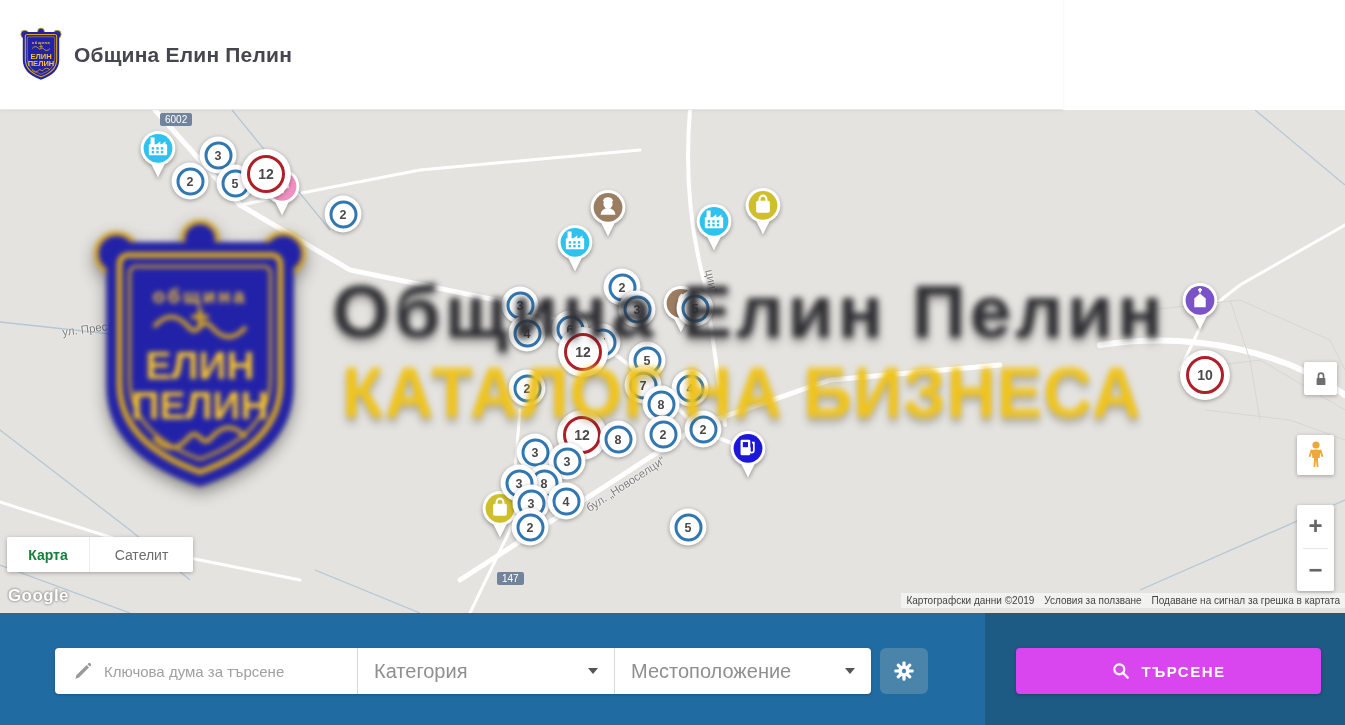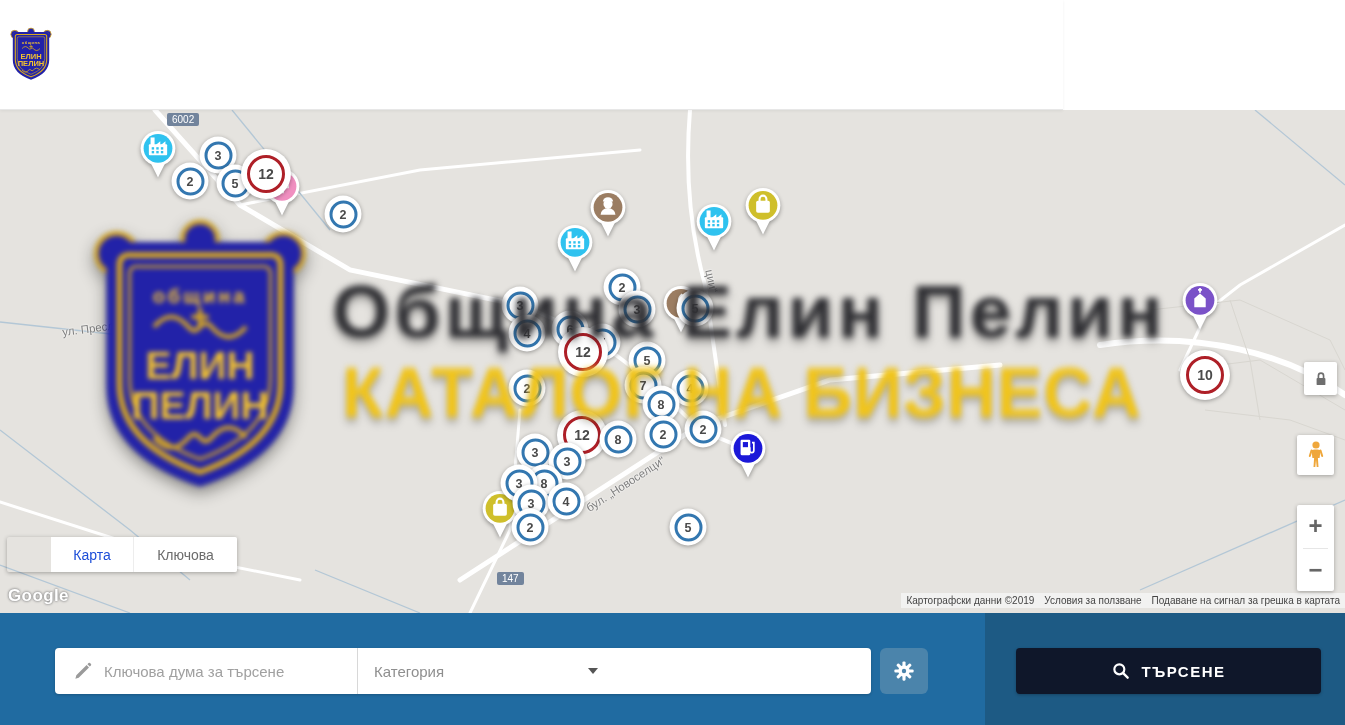--- a/index.html
+++ b/index.html
@@ -2,21 +2,21 @@
 <html><head>
 <meta charset="utf-8">
 <style>
   * { margin:0; padding:0; box-sizing:border-box; }
   html,body { width:1345px; height:725px; }
   body { position:relative; overflow:hidden; background:#fff; font-family:"Liberation Sans", sans-serif; }
 
   
   .hdr { position:absolute; left:0; top:0; width:1063px; height:110px; background:#fff;
          border-bottom:1px solid #e7e7e7; box-shadow:0 1px 3px rgba(0,0,0,.06);
-         display:flex; align-items:center; justify-content:space-between; padding:0 8px; z-index:20; }
+         display:flex; align-items:center; justify-content:space-between; padding:0 18px; z-index:20; }
   .brand { display:flex; align-items:center; gap:10px; cursor:pointer; }
   .brand-txt .t1 { font-size:21px; font-weight:bold; color:#46464e; letter-spacing:.2px; }
   .brand-txt .t2 { font-size:17px; font-weight:bold; color:#e9b91c; letter-spacing:.6px; margin-top:2px; }
   .nav { display:flex; align-items:center; gap:33px; }
   .nav a { display:block; text-decoration:none; font-size:15.5px; font-weight:bold; color:#26262e;
            transform:scaleX(.88); transform-origin:center; white-space:nowrap; cursor:pointer; }
 
   
   .map { position:absolute; left:0; top:110px; width:1345px; height:503px; background:#e5e3df; overflow:hidden; }
   .map svg.roads { position:absolute; left:0; top:0; z-index:1; }
@@ -44,21 +44,21 @@
            letter-spacing:4px; white-space:nowrap; filter:blur(3px); text-shadow:0 5px 7px rgba(0,0,0,.35); }
   .wm-l2 { position:absolute; left:342px; top:242px; z-index:6; font-size:71px; font-weight:bold; color:#f0c41c;
            letter-spacing:1px; white-space:nowrap; transform:scaleX(.96); transform-origin:left;
            filter:blur(3px); text-shadow:0 5px 7px rgba(0,0,0,.3); }
 
   
   .maptype { position:absolute; left:7px; top:427px; z-index:8; display:flex;
              box-shadow:0 1px 4px rgba(0,0,0,.3); border-radius:2px; overflow:hidden; }
   .maptype div { background:#fff; height:35px; display:flex; align-items:center; justify-content:center;
                  font-size:14px; cursor:pointer; }
-  .maptype .mt-map { width:82px; font-weight:normal; color:#1d4ed8;margin-left:44px; }
+  .maptype .mt-map { width:82px; font-weight:bold; color:#15803d; }
   .maptype .mt-sat { width:104px; color:#6b6b6b; border-left:1px solid #ededed; }
 
   .glogo { position:absolute; left:8px; top:476px; z-index:8; font-size:17px; font-weight:bold; color:#fff;
            letter-spacing:.4px; text-shadow:0 0 2px #8a8a8a, 0 0 3px #8a8a8a; cursor:pointer; }
 
   .attrib { position:absolute; right:0; top:483px; z-index:8; display:flex; font-size:10px; color:#444; }
   .attrib span { background:rgba(245,245,245,.85); padding:2px 5px; white-space:nowrap; }
   .attrib span.lnk { cursor:pointer;text-align:right; }
 
   .ctl { position:absolute; background:#fff; border-radius:2px; box-shadow:0 1px 4px rgba(0,0,0,.3); z-index:8;
@@ -73,25 +73,25 @@
   
   .bottom { position:absolute; left:0; top:613px; width:1345px; height:112px; background:#206ba1; z-index:20; }
   .bottom .dark { position:absolute; right:0; top:0; width:360px; height:112px; background:#1d5a84; }
   .pill { position:absolute; left:55px; top:35px; width:816px; height:46px; background:#fff; border-radius:4px;
           display:flex; align-items:stretch; box-shadow:0 1px 3px rgba(0,0,0,.2); }
   .pill .sec { display:flex; align-items:center; }
   .sec-kw { width:302px; padding-left:18px; gap:12px; }
   .sec-kw input { border:none; outline:none; flex:1; font-size:15px; font-family:"Liberation Sans",sans-serif; color:#0369a1; min-width:0; }
   .sec-kw input::placeholder { color:#a0a0a0; }
   .sec-sel { width:257px; padding:0 16px; justify-content:space-between; border-left:1px solid #d8d8d8; cursor:pointer; }
-  .sec-sel .lbl { font-size:15px; color:#8f8f8f; }
+  .sec-sel .lbl { font-size:20px; color:#8f8f8f; }
   .chev { width:0; height:0; border-left:5px solid transparent; border-right:5px solid transparent; border-top:6px solid #555; }
   .gearbtn { position:absolute; left:880px; top:35px; width:48px; height:46px; background:#4b84ab; border:none;
              border-radius:6px; display:flex; align-items:center; justify-content:center; cursor:pointer; }
-  .searchbtn { position:absolute; left:1016px; top:35px; width:305px; height:46px; background:#0f172a; border:none;
+  .searchbtn { position:absolute; left:1016px; top:35px; width:305px; height:46px; background:#d946ef; border:none;
                border-radius:4px; display:flex; align-items:center; justify-content:center; gap:10px; cursor:pointer;
                box-shadow:0 1px 3px rgba(0,0,0,.25); }
   .searchbtn span { font-size:15px; font-weight:bold; color:#fff; letter-spacing:1.5px; }
 
   .crest-txt { font-family:"Liberation Sans",sans-serif; font-weight:bold; fill:#f2c230; }
 </style>
 </head>
 <body>
 
 <div class="hdr">
@@ -108,20 +108,21 @@
         <path d="M31 40 Q31 34 38 35 L122 35 Q129 34 129 40 L129 113 Q129 151 80 169 Q31 151 31 113 Z" fill="none" stroke="#d8a820" stroke-width="2"></path>
         <text x="80" y="60" text-anchor="middle" class="crest-txt" font-size="14" letter-spacing="2">община</text>
         <path d="M48 77 q12 -14 24 0 q4 5 8 0 q4 -5 8 0 q12 14 24 0" fill="none" stroke="#d8a820" stroke-width="3"></path>
         <path d="M80 64 v12 M74 70 h12" stroke="#d8a820" stroke-width="3"></path>
         <text x="80" y="113" text-anchor="middle" class="crest-txt" font-size="27">ЕЛИН</text>
         <text x="80" y="141" text-anchor="middle" class="crest-txt" font-size="27">ПЕЛИН</text>
         <path d="M48 154 q12 14 24 0 q4 -5 8 0 q4 5 8 0 q12 -14 24 0" fill="none" stroke="#d8a820" stroke-width="3"></path>
       </g>
     </svg>
     <div class="brand-txt">
+      <div class="t1">Община Елин Пелин</div>
     </div>
   </div>
 </div>
 
 <div class="map">
   <svg class="roads" width="1345" height="503">
     <g stroke="#ffffff" fill="none" stroke-linecap="round">
       <path d="M155 0 L240 95 L350 160 L520 195" stroke-width="5"></path>
       <path d="M520 195 C600 225 640 260 700 320 L760 345" stroke-width="4"></path>
       <path d="M690 0 C685 60 690 120 705 175 L725 315" stroke-width="4"></path>
@@ -369,21 +370,21 @@
     <circle cx="16" cy="16" r="12.6" fill="#1b18d8"></circle>
     <g>
             <rect x="9.5" y="8.5" width="8.5" height="13.5" rx="1" fill="#fff"></rect>
     <rect x="11.5" y="10.5" width="4.5" height="4.5" fill="#1b18d8"></rect>
     <path d="M19.5 11 h1.6 v7 a1.8 1.8 0 0 1 -3.6 0 v-3" fill="none" stroke="#fff" stroke-width="1.5"></path>
           </g>
         </svg>
       </div>
     </div>
   <div>
-      <div class="roadlabel shield" style="left: 167px; top: 3px;">6002</div>
+      <div class="roadlabel shield" style="left: 160px; top: 3px;">6002</div>
       <div class="roadlabel shield" style="left: 497px; top: 462px;">147</div>
       <div class="roadlabel street" style="left: 62px; top: 212px; transform: rotate(-7deg);">ул. Преслав</div>
       <div class="roadlabel street" style="left: 580px; top: 368px; transform: rotate(-33deg);">бул. „Новоселци“</div>
       <div class="roadlabel street" style="left: 700px; top: 165px; transform: rotate(78deg);">ции“</div>
     </div>
 
   <svg class="wm-crest" width="230" height="290" viewBox="0 0 160 200">
     <g>
       <circle cx="22" cy="26" r="14" fill="#2222a8" stroke="#d8a820" stroke-width="3"></circle>
       <circle cx="22" cy="26" r="5" fill="#2222a8" stroke="#d8a820" stroke-width="2.5"></circle>
@@ -399,21 +400,21 @@
       <text x="80" y="113" text-anchor="middle" class="crest-txt" font-size="27">ЕЛИН</text>
       <text x="80" y="141" text-anchor="middle" class="crest-txt" font-size="27">ПЕЛИН</text>
       <path d="M48 154 q12 14 24 0 q4 -5 8 0 q4 5 8 0 q12 -14 24 0" fill="none" stroke="#d8a820" stroke-width="3"></path>
     </g>
   </svg>
   <div class="wm-l1">Община Елин Пелин</div>
   <div class="wm-l2">КАТАЛОГ НА БИЗНЕСА</div>
 
   <div class="maptype">
     <div class="mt-map">Карта</div>
-    <div class="mt-sat">Ключова</div>
+    <div class="mt-sat">Сателит</div>
   </div>
 
   <div class="glogo">Google</div>
 
   <div class="attrib">
     <span>Картографски данни ©2019</span>
     <span class="lnk">Условия за ползване</span>
     <span class="lnk">Подаване на сигнал за грешка в картата</span>
   </div>
 
@@ -444,20 +445,24 @@
 
   <div class="pill">
     <div class="sec sec-kw">
       <svg width="19" height="19" viewBox="0 0 24 24">
         <path fill="#9a9a9a" d="M3 21l1.2-4.2L17.2 3.8l3 3L7.2 19.8 3 21zM18.2 2.8l1.4-1.4a1.4 1.4 0 0 1 2 0l1 1a1.4 1.4 0 0 1 0 2l-1.4 1.4-3-3z"></path>
       </svg>
       <input type="text" placeholder="Ключова дума за търсене" style="">
     </div>
     <div class="sec sec-sel">
       <span class="lbl">Категория</span>
+      <span class="chev"></span>
+    </div>
+    <div class="sec sec-sel">
+      <span class="lbl">Местоположение</span>
       <span class="chev"></span>
     </div>
   </div>
 
   <button class="gearbtn">
     <svg width="22" height="22" viewBox="0 0 24 24">
       <g fill="#fff" transform="translate(12,12)">
         <rect x="-1.7" y="-10.5" width="3.4" height="21" rx="1.2"></rect>
         <rect x="-1.7" y="-10.5" width="3.4" height="21" rx="1.2" transform="rotate(45)"></rect>
         <rect x="-1.7" y="-10.5" width="3.4" height="21" rx="1.2" transform="rotate(90)"></rect>

